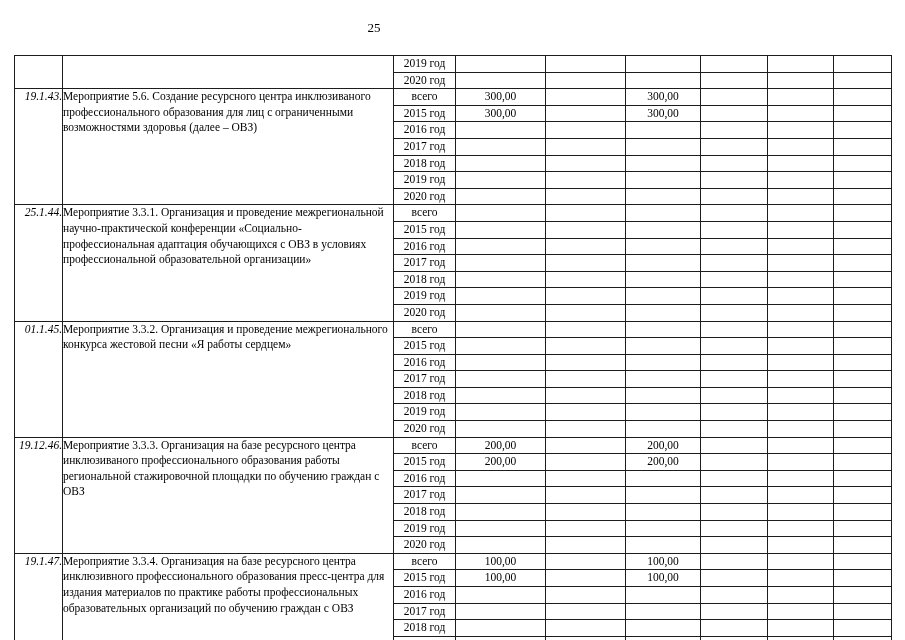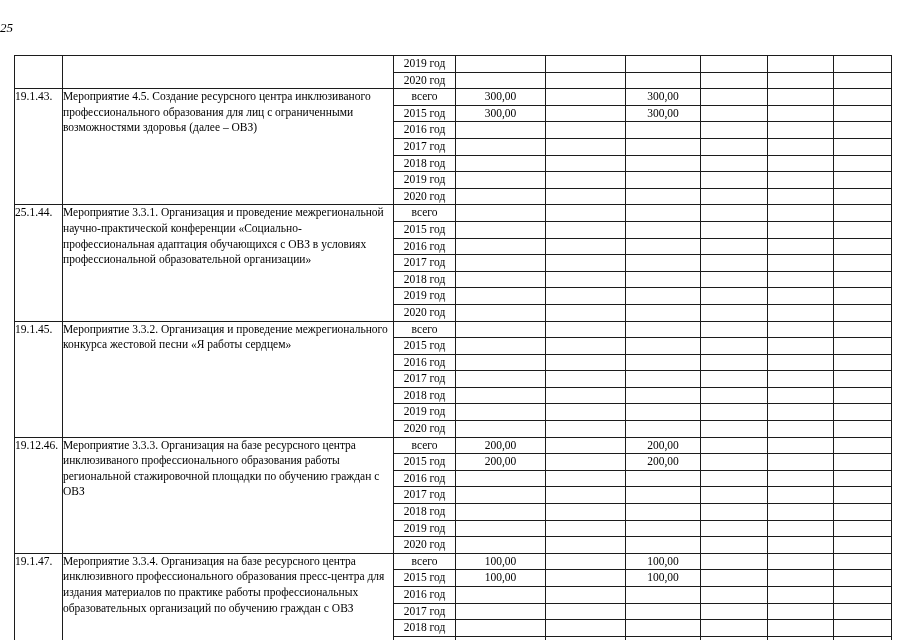--- a/index.html
+++ b/index.html
@@ -13,23 +13,22 @@
     position: relative;
     font-family: "Liberation Serif", serif;
     color: #000000;
     overflow: hidden;
   }
   .page-number {
     position: absolute;
     top: 20px;
     left: 0;
     width: 748px;
-    text-align: left;
+    text-align: center;
     font-size: 13px;
-    font-style: italic;
   }
   table.main-table {
     position: absolute;
     left: 14px;
     top: 55px;
     width: 877px;
     border-collapse: collapse;
     table-layout: fixed;
   }
   table.main-table td {
@@ -38,23 +37,24 @@
     font-size: 11.5px;
     overflow: hidden;
     white-space: nowrap;
   }
   table.main-table tr {
     height: 15.7px;
     margin-top: 12px;
   }
   td.cell-id {
     vertical-align: top;
-    text-align: left;
+    text-align: right;
     padding: 0 2px 0 3px;
     line-height: 15.6px;
+    font-style: italic;
   }
   td.cell-desc {
     vertical-align: top;
     text-align: left;
     padding: 0 4px 0 4px;
     line-height: 15.6px;
     white-space: normal !important;
   }
   td.cell-year {
     text-align: center;
@@ -100,21 +100,21 @@
         <td class="cell-year">2020 год</td>
         <td class="cell-val"></td>
         <td class="cell-val"></td>
         <td class="cell-val"></td>
         <td class="cell-val"></td>
         <td class="cell-val"></td>
         <td class="cell-val"></td>
       </tr>
       <tr>
         <td rowspan="7" class="cell-id">19.1.43.</td>
-        <td rowspan="7" class="cell-desc">Мероприятие 4.5. Создание ресурсного центра инклюзиваного профессионального образования для лиц с ограниченными возможностями здоровья (далее – ОВЗ)</td>
+        <td rowspan="7" class="cell-desc">Мероприятие 5.6. Создание ресурсного центра инклюзиваного профессионального образования для лиц с ограниченными возможностями здоровья (далее – ОВЗ)</td>
         <td class="cell-year">всего</td>
         <td class="cell-val">300,00</td>
         <td class="cell-val"></td>
         <td class="cell-val">300,00</td>
         <td class="cell-val"></td>
         <td class="cell-val"></td>
         <td class="cell-val"></td>
       </tr>
       <tr>
         <td class="cell-year">2015 год</td>
@@ -229,21 +229,21 @@
       <tr>
         <td class="cell-year">2020 год</td>
         <td class="cell-val"></td>
         <td class="cell-val"></td>
         <td class="cell-val"></td>
         <td class="cell-val"></td>
         <td class="cell-val"></td>
         <td class="cell-val"></td>
       </tr>
       <tr>
-        <td rowspan="7" class="cell-id">19.1.45.</td>
+        <td rowspan="7" class="cell-id">01.1.45.</td>
         <td rowspan="7" class="cell-desc">Мероприятие 3.3.2. Организация и проведение межрегионального конкурса жестовой песни «Я работы сердцем»</td>
         <td class="cell-year">всего</td>
         <td class="cell-val"></td>
         <td class="cell-val"></td>
         <td class="cell-val"></td>
         <td class="cell-val"></td>
         <td class="cell-val"></td>
         <td class="cell-val"></td>
       </tr>
       <tr>

